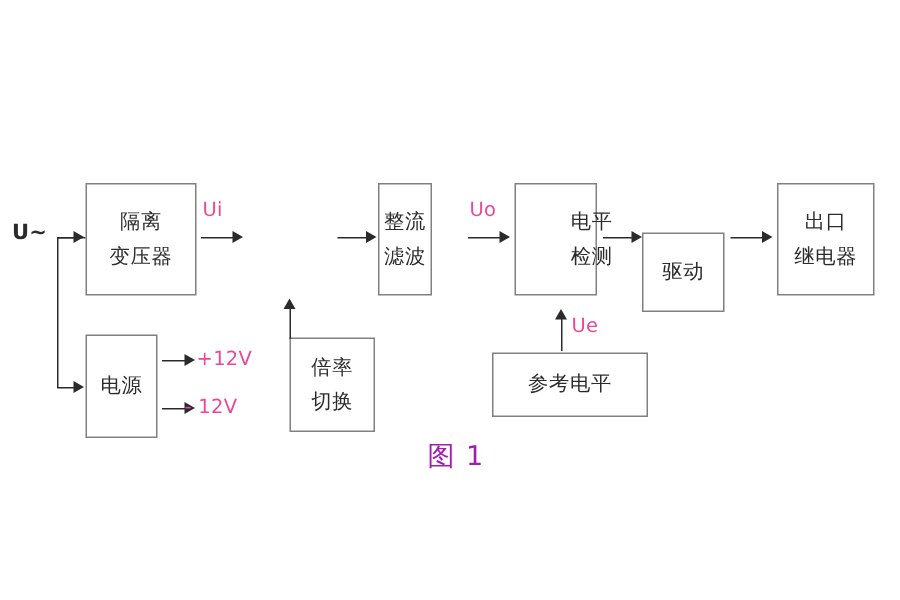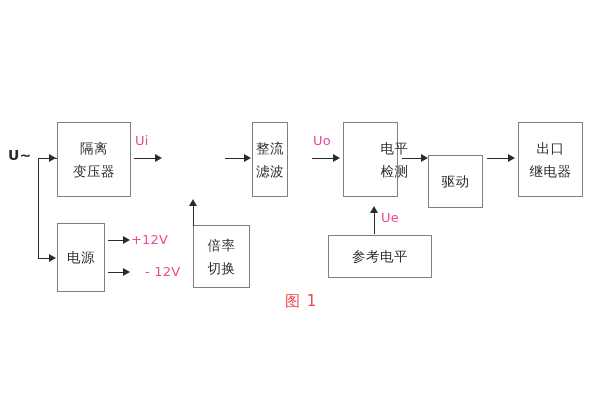--- a/index.html
+++ b/index.html
@@ -41,22 +41,22 @@
   .lbl-bold {
     position: absolute;
     color: #2b2b2b;
     font-size: 14px;
     font-weight: bold;
     white-space: nowrap;
     letter-spacing: 0.2px;
   }
   .caption {
     position: absolute;
-    color: #ef4444;
-    font-size: 15px;
+    color: #a21caf;
+    font-size: 18px;
     white-space: nowrap;
     letter-spacing: 1px;
   }
   .wire-h {
     position: absolute;
     height: 0;
     border-top: 1.4px solid #2b2b2b;
   }
   .wire-v {
     position: absolute;
@@ -139,21 +139,21 @@
   <div class="box" style="left:57px; top:223px; width:48px; height:69px;">
     <span class="ln">电源</span>
   </div>
 
   <div class="wire-h" style="left:108px; top:240px; width:16px;"></div>
   <div class="arrow-r" style="left:123px; top:236px;"></div>
   <div class="lbl" style="left:131px; top:232px;">+12V</div>
 
   <div class="wire-h" style="left:108px; top:272px; width:16px;"></div>
   <div class="arrow-r" style="left:123px; top:268px;"></div>
-  <div class="lbl" style="left:145px; top:264px;">- 12V</div>
+  <div class="lbl" style="left:123px; top:264px;">- 12V</div>
 
   <div class="box" style="left:165px; top:225px; width:57px; height:63px;margin-left:28px;">
     <span class="ln">倍率</span>
     <span class="ln">切换</span>
   </div>
 
   <div class="wire-v" style="left:193px; top:205px; height:21px;"></div>
   <div class="arrow-u" style="left:189px; top:199px;"></div>
 
   <div class="box" style="left:328px; top:235px; width:104px; height:43px;">

